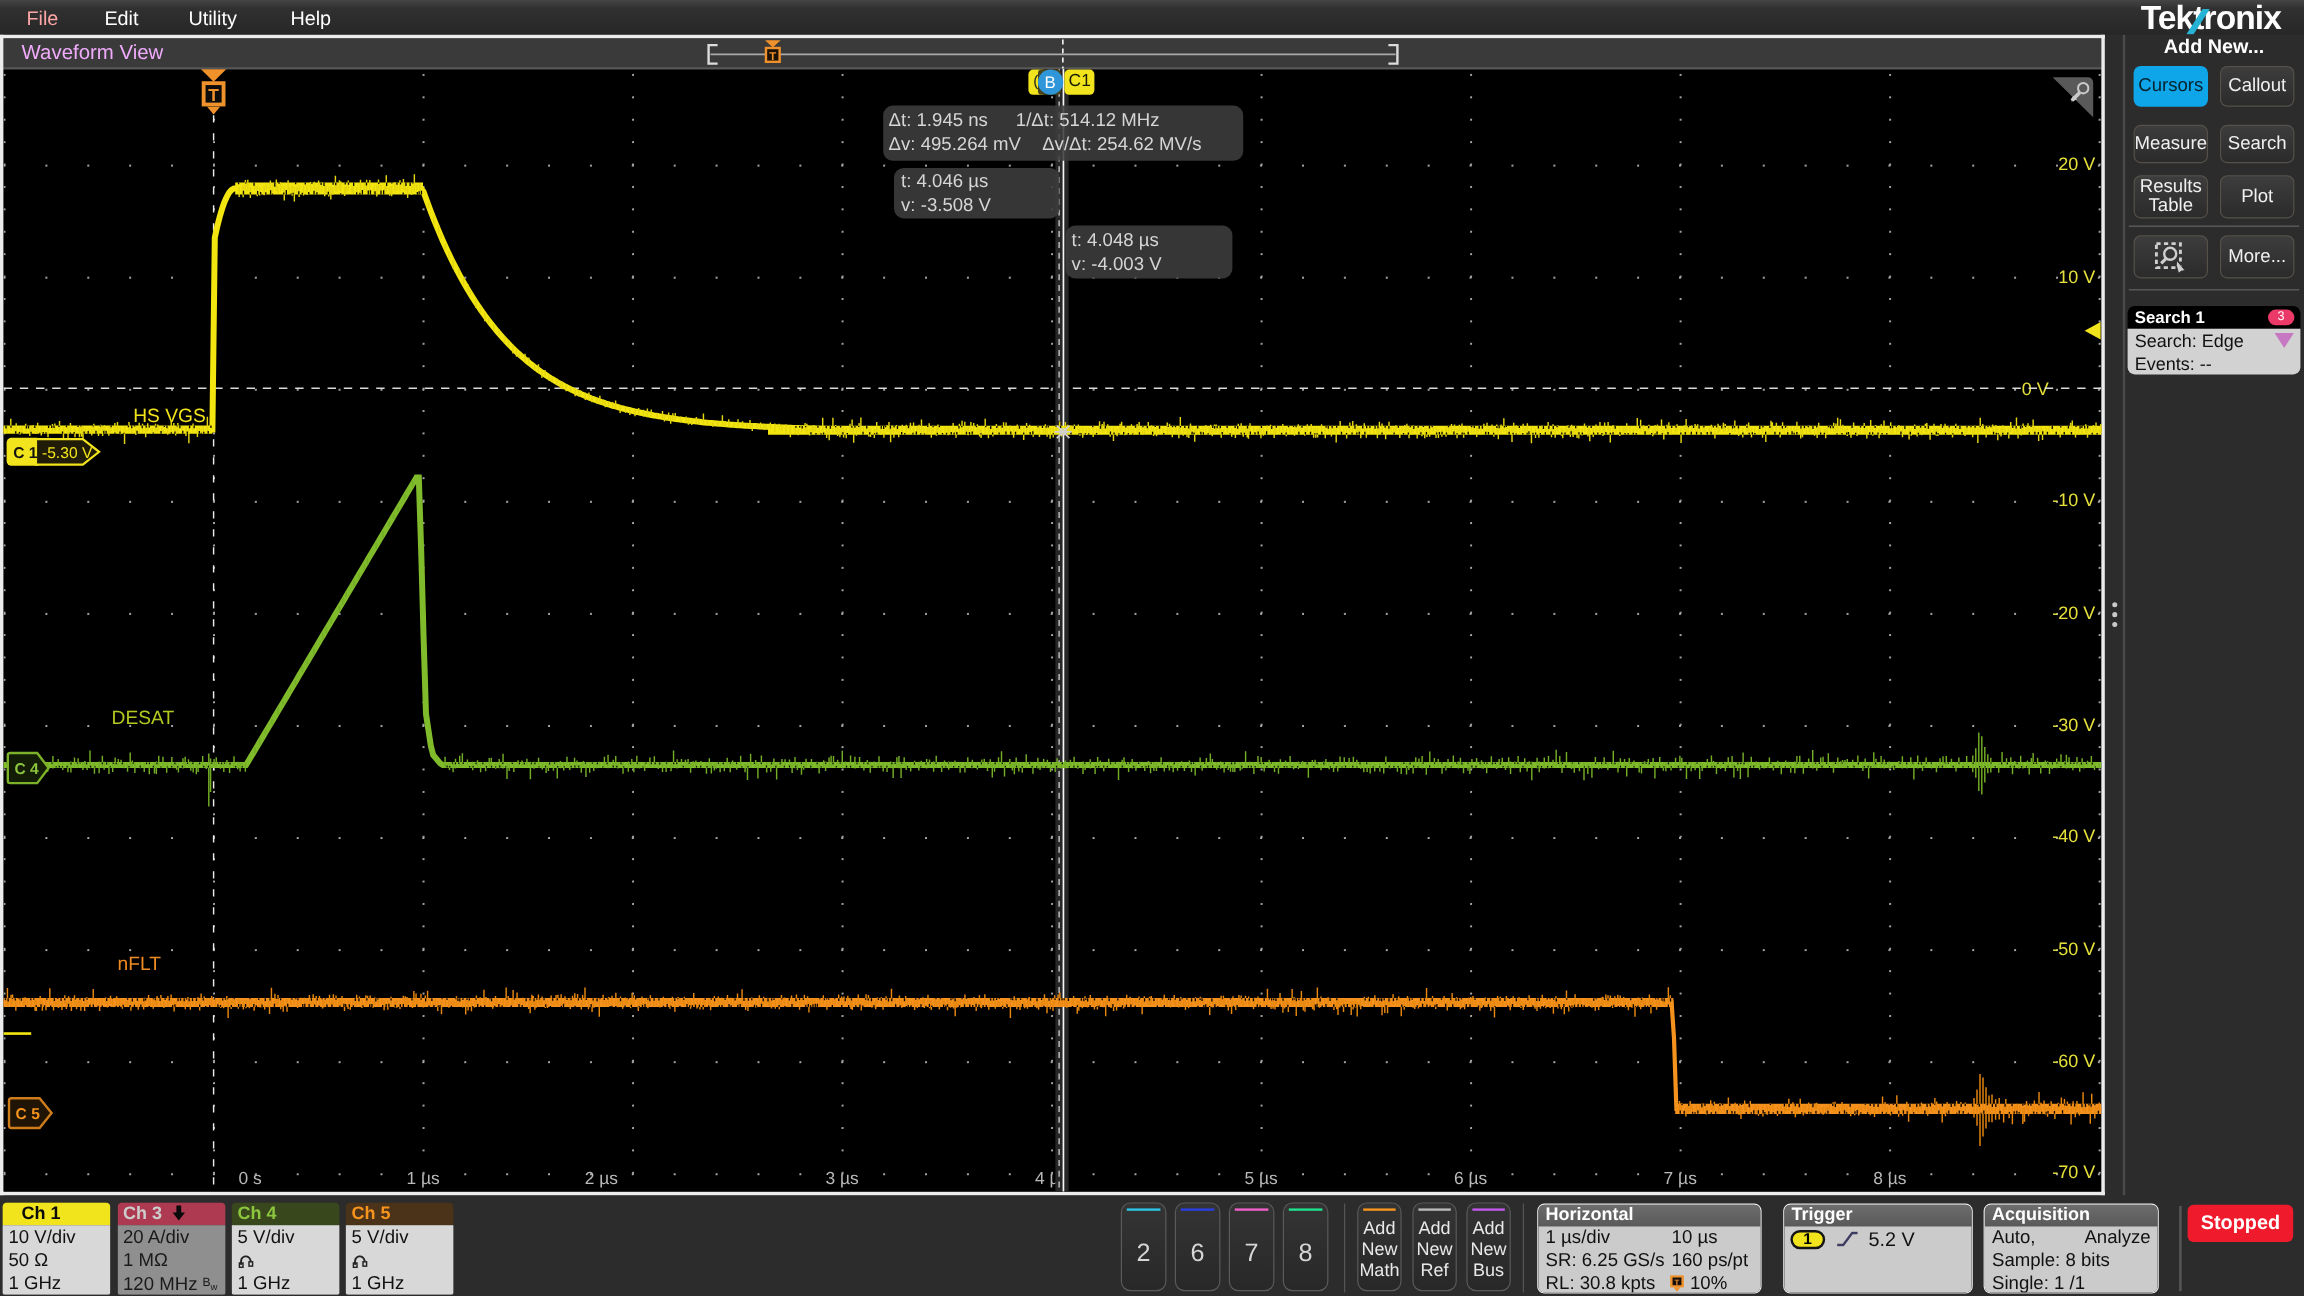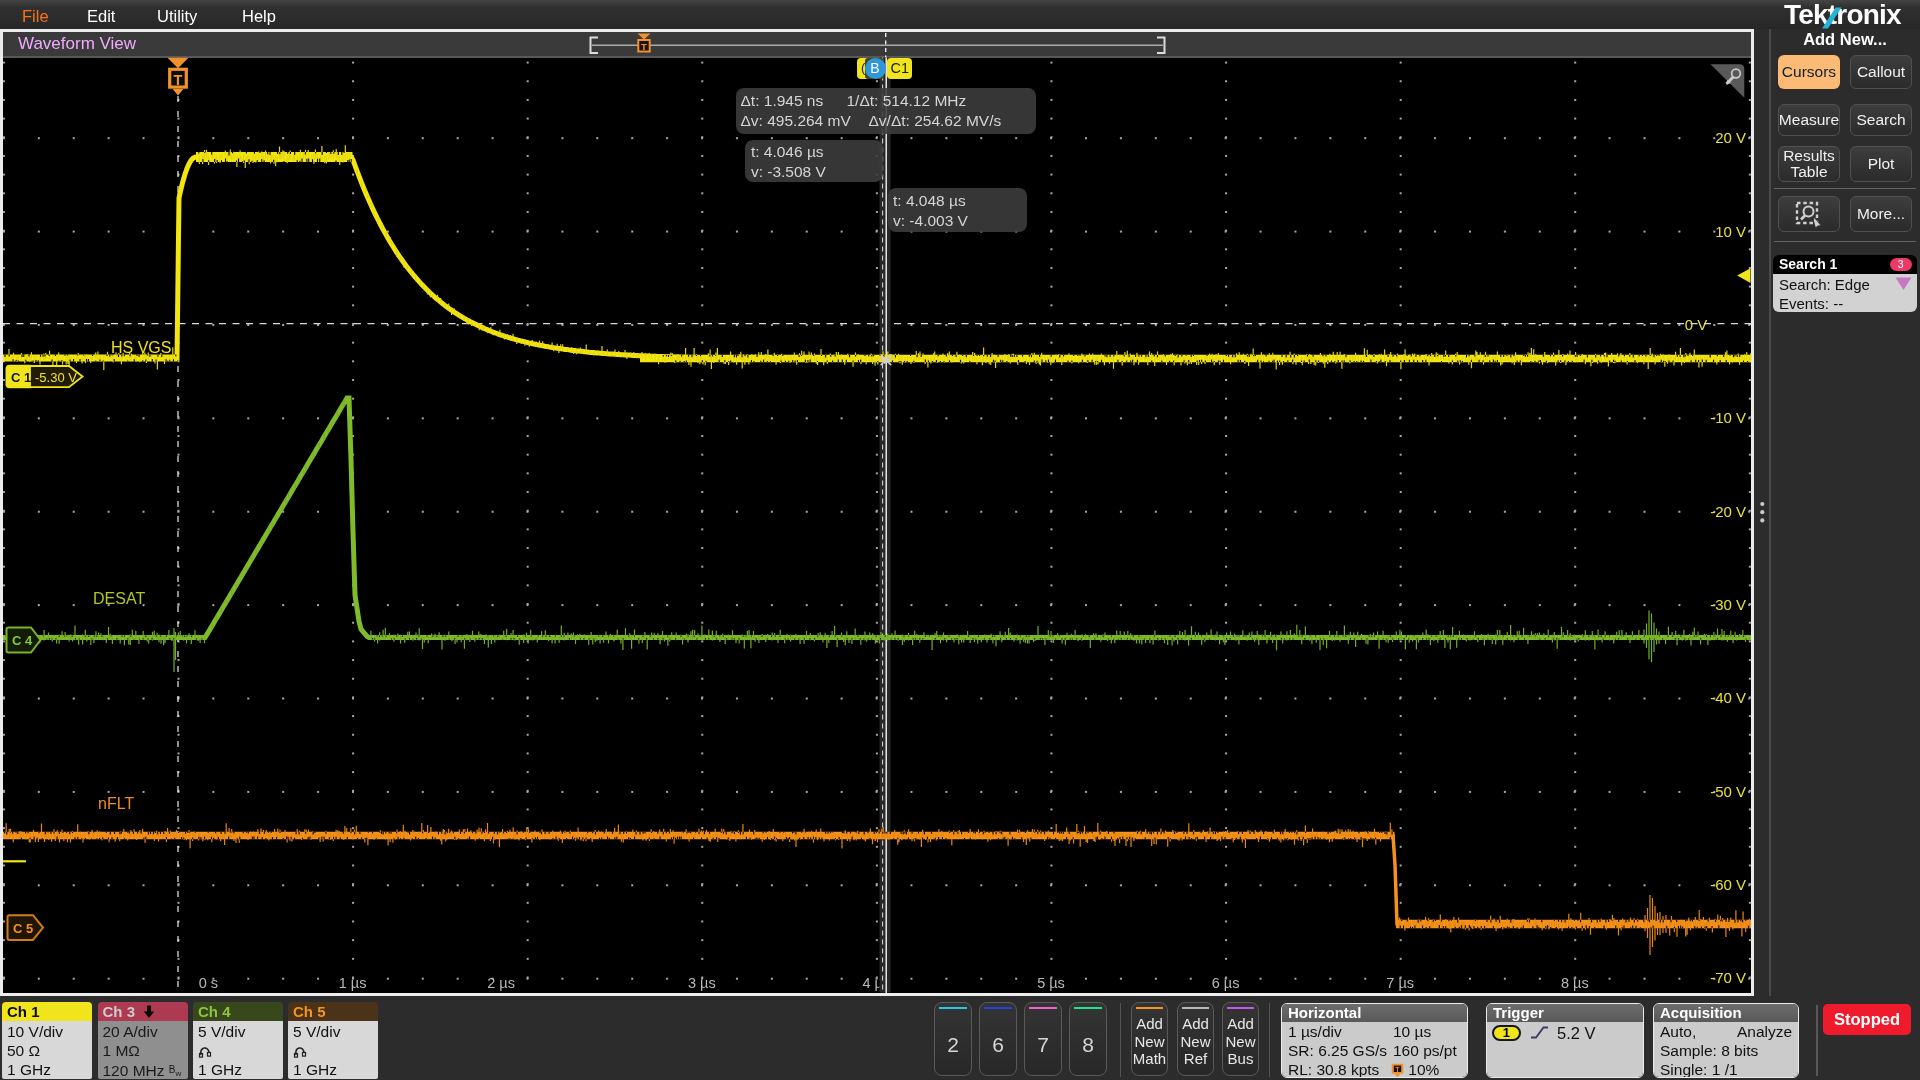--- a/index.html
+++ b/index.html
@@ -3,21 +3,21 @@
 *{margin:0;padding:0;box-sizing:border-box}
 body{width:1920px;height:1080px;background:#2c2c2c;font-family:"Liberation Sans",sans-serif;overflow:hidden;position:relative}
 .abs{position:absolute}
 .panelhead{background:linear-gradient(#6d6d6d,#595959);color:#fff;font-weight:bold;font-size:15px;line-height:17.5px;padding-left:6px;border-radius:4px 4px 0 0}
 .panelbody{background:#cbcbcb;color:#111;font-size:15.5px}
 .btn{position:absolute;background:linear-gradient(#3d3d3d,#2b2b2b);border:1px solid #55504a;border-radius:6px;color:#f0f0f0;display:flex;align-items:center;justify-content:center;font-size:15.5px}
 </style></head>
 <body>
 
 <div class="abs" style="left:0;top:0;width:1920px;height:29px;background:linear-gradient(180deg,#454545 0%,#303030 25%,#272727 100%)"></div>
-<div class="abs" style="left:22px;top:4px;height:24px;line-height:24px;color:#f97316;font-size:16.5px">File</div>
+<div class="abs" style="left:22px;top:4px;height:24px;line-height:24px;color:#fca5a5;font-size:16.5px">File</div>
 <div class="abs" style="left:87px;top:4px;height:24px;line-height:24px;color:#fff;font-size:16.5px">Edit</div>
 <div class="abs" style="left:157px;top:4px;height:24px;line-height:24px;color:#fff;font-size:16.5px">Utility</div>
 <div class="abs" style="left:242px;top:4px;height:24px;line-height:24px;color:#fff;font-size:16.5px">Help</div>
 <div class="abs" style="left:1784px;top:1px;width:130px;height:27px">
 <svg width="135" height="28">
 <text x="0" y="23" font-family="Liberation Sans,sans-serif" font-size="28" font-weight="bold" fill="#fdfdfd" letter-spacing="-0.8">Tektronix</text>
 <polygon points="51.5,6.5 57.5,6.5 44,27.5 38,27.5" fill="#25b2d4"></polygon>
 </svg></div>
 <div class="abs" style="left:0;top:29px;width:1754px;height:2.5px;background:#ececec"></div>
 <div class="abs" style="left:0;top:29px;width:2.5px;height:967px;background:#ececec"></div>
@@ -117,21 +117,21 @@
 <div class="abs" style="left:133px;top:23px;line-height:20.5px">Δv/Δt: 254.62 MV/s</div>
 </div>
 <div class="abs" style="left:745.4px;top:140.4px;width:138px;height:42px;background:rgba(62,62,62,0.88);border-radius:8px;color:#d5d5d5;font-size:15.5px">
 <div class="abs" style="left:5.5px;top:2px;line-height:19.5px">t: 4.046 µs<br>v: -3.508 V</div>
 </div>
 <div class="abs" style="left:887.5px;top:188px;width:139px;height:44px;background:rgba(62,62,62,0.88);border-radius:8px;color:#d5d5d5;font-size:15.5px">
 <div class="abs" style="left:5.5px;top:3px;line-height:19.5px">t: 4.048 µs<br>v: -4.003 V</div>
 </div>
 <div class="abs" style="left:1769px;top:29px;width:1.6px;height:967px;background:#4a4a4a"></div>
 <div class="abs" style="left:1773px;top:30px;width:144px;text-align:center;color:#fff;font-weight:bold;font-size:16.5px">Add New...</div>
-<div class="abs" style="left:1778px;top:55px;width:62px;height:34px;background:#fdba74;border-radius:6px;color:#07222e;font-size:15.5px;display:flex;align-items:center;justify-content:center">Cursors</div>
+<div class="abs" style="left:1778px;top:55px;width:62px;height:34px;background:#0ea5e9;border-radius:6px;color:#07222e;font-size:15.5px;display:flex;align-items:center;justify-content:center">Cursors</div>
 <div class="btn" style="left:1850px;top:55px;width:62px;height:34px;text-align:center">Callout</div>
 <div class="btn" style="left:1778px;top:104px;width:62px;height:32px;text-align:center">Measure</div>
 <div class="btn" style="left:1850px;top:104px;width:62px;height:32px;text-align:center">Search</div>
 <div class="btn" style="left:1778px;top:146px;width:62px;height:35.5px;line-height:16px;text-align:center">Results<br>Table</div>
 <div class="btn" style="left:1850px;top:146px;width:62px;height:35.5px;text-align:center">Plot</div>
 <div class="btn" style="left:1850px;top:196px;width:62px;height:36px;text-align:center">More...</div>
 <div class="btn" style="left:1778px;top:196px;width:62px;height:36px">
     <svg width="30" height="28" viewBox="0 0 30 28">
 <rect x="3" y="3" width="20" height="20" fill="none" stroke="#cfcfcf" stroke-width="2.4" stroke-dasharray="3.5 2.8"></rect>
 <circle cx="14.5" cy="11.5" r="5" fill="none" stroke="#cfcfcf" stroke-width="2"></circle>
@@ -143,21 +143,21 @@
 <div class="abs" style="left:1774px;top:240.5px;width:142px;height:1.4px;background:#636363"></div>
 <div class="abs" style="left:1773px;top:255px;width:144px;height:57px">
 <div class="abs" style="left:0;top:0;width:144px;height:18.5px;background:#000;border-radius:6px 6px 0 0;color:#fff;font-weight:bold;font-size:14px;line-height:18px;padding-left:6px">Search 1</div>
 <div class="abs" style="left:117px;top:3px;width:21.5px;height:13px;background:#eb3a67;border-radius:7px;color:#fff;font-size:10.5px;text-align:center;line-height:13px">3</div>
 <div class="abs" style="left:0;top:18.5px;width:144px;height:38.5px;background:#d2d2d2;border-radius:0 0 6px 6px;color:#111;font-size:15px;line-height:19px;padding:1px 0 0 6px">Search: Edge<br>Events: --</div>
 <svg class="abs" style="left:122px;top:22px" width="17" height="14">
       <polygon points="0.5,0.5 16.5,0.5 8.5,13" fill="#c678c2"></polygon>
     </svg>
 </div>
 <div class="abs" style="left:2px;top:1001.5px;width:90px;height:77px;border-radius:4px 4px 2px 2px;overflow:hidden">
-<div style="height:19.5px;background:#f2e41c;color:#0a0a0a;font-weight:bold;font-size:15px;line-height:19.5px;padding-left:5px">Ch 1</div>
+<div style="height:19.5px;background:#f2e41c;color:#0a0a0a;font-weight:bold;font-size:15px;line-height:19.5px;padding-left:16px">Ch 1</div>
 <div style="height:57.5px;background:#d8d8d8;color:#111;font-size:15.5px;line-height:19.2px;padding:0.5px 0 0 5px">10 V/div<br>50 Ω<br>1 GHz</div>
 </div>
 <div class="abs" style="left:97.5px;top:1001.5px;width:90px;height:77px;border-radius:4px 4px 2px 2px;overflow:hidden">
 <div style="height:19.5px;background:#ad3a50;color:#cdcdcd;font-weight:bold;font-size:15px;line-height:19.5px;padding-left:5px">Ch 3&nbsp;&nbsp;<svg width="12" height="14" viewBox="0 0 12 14" style="vertical-align:-2px">
         <path d="M6,13 L0.8,6.5 L4,6.5 L4,0.5 L8,0.5 L8,6.5 L11.2,6.5 Z" fill="#0a0a0a"></path>
       </svg></div>
 <div style="height:57.5px;background:#8f8f8f;color:#1a1a1a;font-size:15.5px;line-height:19.2px;padding:0.5px 0 0 5px">20 A/div<br>1 MΩ<br>120 MHz <span style="font-size:10px;vertical-align:3px">B</span><span style="font-size:8px">w</span></div>
 </div>
 <div class="abs" style="left:193px;top:1001.5px;width:90px;height:77px;border-radius:4px 4px 2px 2px;overflow:hidden">
 <div style="height:19.5px;background:#39471d;color:#8cc63f;font-weight:bold;font-size:15px;line-height:19.5px;padding-left:5px">Ch 4</div>

